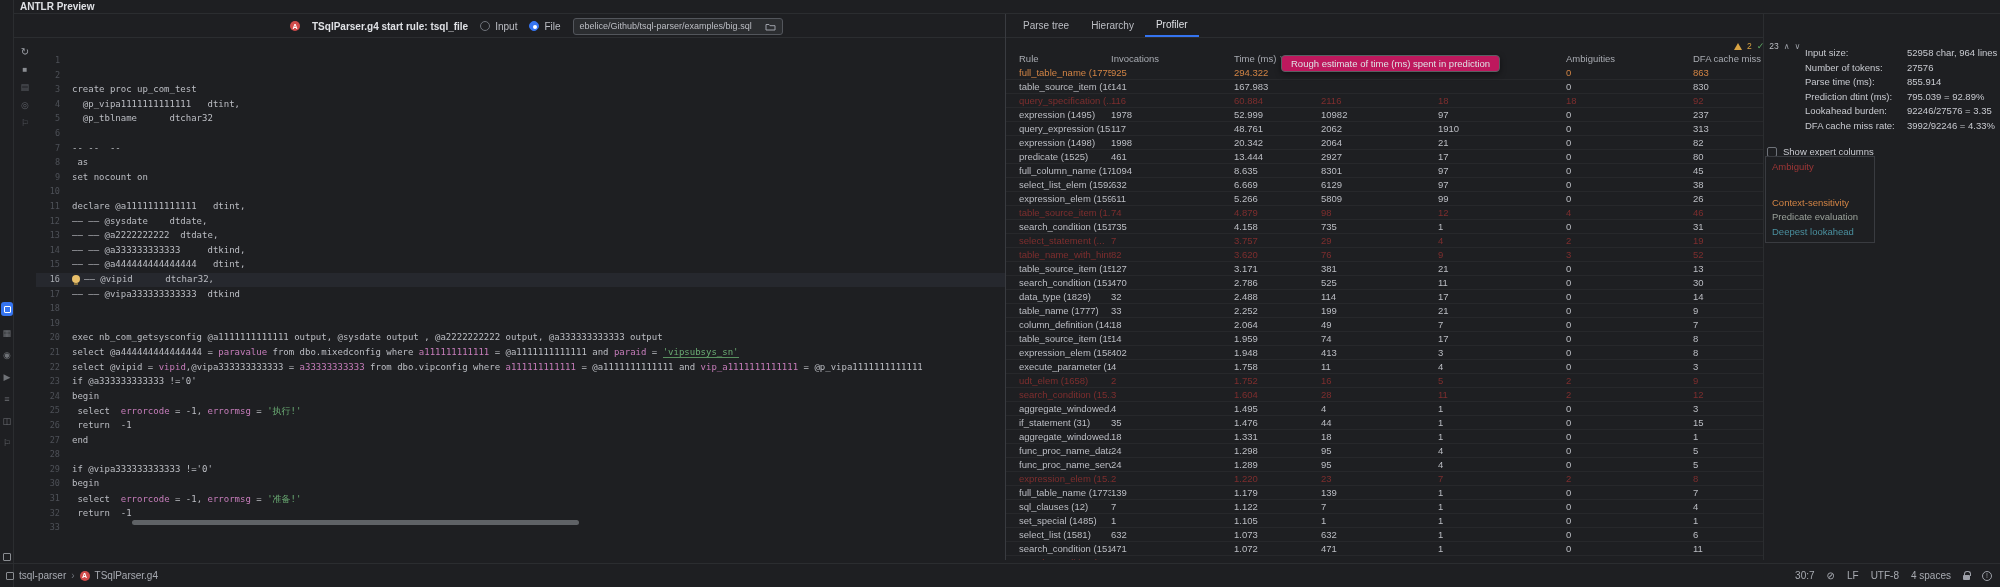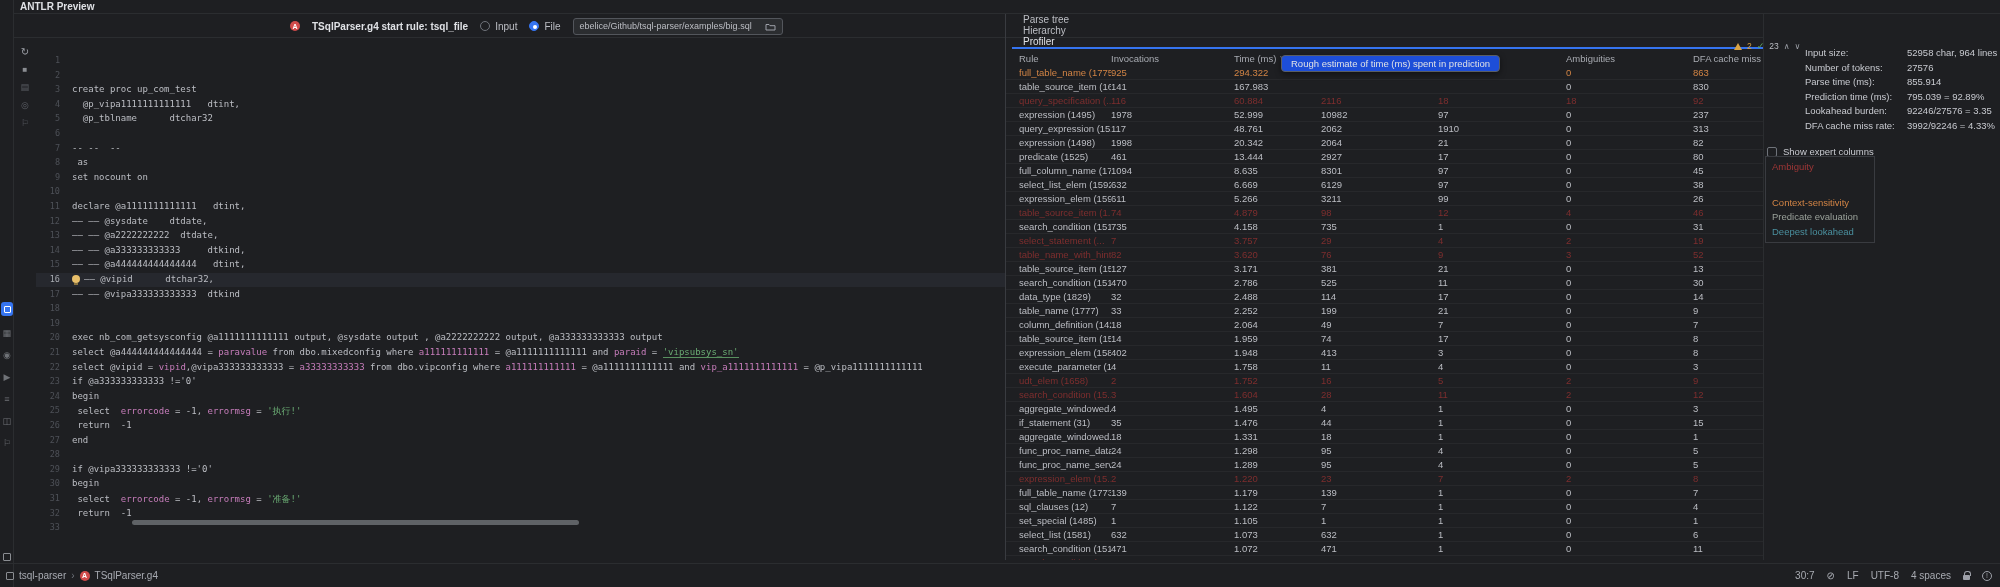--- a/index.html
+++ b/index.html
@@ -50,21 +50,21 @@
   .sg-su { color:#6aab73; border-bottom:1px solid #58905f; }
   .bulb { display:inline-block; width:8px; height:8px; border-radius:50%; background:#e8bf6a;
           margin-right:4px; position:relative; top:1px; }
   .bulb::after { content:""; position:absolute; left:2px; top:8px; width:4px; height:2px; background:#8a7440; }
   #hscroll { position:absolute; left:96px; top:482px; width:447px; height:5px; background:#6b6e72;
              border-radius:3px; opacity:.85; }
 
   
   #panel { left:1005px; top:14px; width:995px; height:546px; border-left:1px solid #393b40; }
   #tabs { position:absolute; left:0; top:0; width:757px; height:24px; border-bottom:1px solid #2b2d30;
-          display:flex; align-items:stretch; padding-left:6px;flex-direction:column; }
+          display:flex; align-items:stretch; padding-left:6px; }
   .tab { display:flex; align-items:center; padding:0 11px; font-size:10px; color:#bcbec4; }
   .tab.active { color:#dfe1e5; border-bottom:2px solid #3574f0; }
   #inspect { position:absolute; left:728px; top:26px; height:12px; display:flex; align-items:center;
              gap:5px; font-size:8.5px; color:#bcbec4; }
   .warn-tri { width:0; height:0; border-left:4px solid transparent; border-right:4px solid transparent;
               border-bottom:7px solid #d9a343; }
   .warn-num { color:#d9a343; }
   .ok-check { color:#5fad65; font-size:9px; }
   .chev { color:#9da0a8; font-size:8px; }
 
@@ -76,21 +76,21 @@
   .sort-ic { font-size:7px; color:#9da0a8; }
   #tbody { position:absolute; left:0; top:52px; width:757px; height:494px; overflow:hidden; }
   .trow { display:grid; grid-template-columns:92px 123px 87px 117px 128px 127px 1fr; padding-left:13px;
           height:14px; align-items:center; font-size:9.5px; color:#bcbec4;
           border-bottom:1px solid rgba(255,255,255,0.045); white-space:nowrap; }
   .trow span { overflow:hidden; text-overflow:clip; padding-right:6px; }
   .trow.orange { color:#d28445; }
   .trow.red { color:#7e2e2e; }
 
   
-  #tooltip { position:absolute; left:275px; top:41px; height:17px; padding:0 9px; background:#1d4ed8;
+  #tooltip { position:absolute; left:275px; top:41px; height:17px; padding:0 9px; background:#be185d;
              border:1px solid #5a5e63; border-radius:4px; display:flex; align-items:center;
              font-size:9.5px; color:#dfe1e5; white-space:nowrap; z-index:20;
              box-shadow:0 2px 6px rgba(0,0,0,.45); }
 
   
   #vdiv { position:absolute; left:757px; top:0; width:1px; height:546px; background:#2b2d30; }
   #stats { position:absolute; left:799px; top:33px; width:232px; }
   .stat-row { position:relative; height:14.6px; font-size:9.5px; color:#c8cad0; }
   .stat-row .sl { position:absolute; left:0; }
   .stat-row .sv { position:absolute; left:102px; }
@@ -447,21 +447,21 @@
         <span>6.669</span>
         <span>6129</span>
         <span>97</span>
         <span>0</span>
         <span>38</span>
       </div>
       <div class="trow">
         <span>expression_elem (1590)</span>
         <span>611</span>
         <span>5.266</span>
-        <span>3211</span>
+        <span>5809</span>
         <span>99</span>
         <span>0</span>
         <span>26</span>
       </div>
       <div class="trow red">
         <span>table_source_item (1...</span>
         <span>74</span>
         <span>4.879</span>
         <span>98</span>
         <span>12</span>
@@ -705,21 +705,21 @@
       </div>
       <div class="stat-row">
         <span class="sl">Number of tokens:</span>
         <span class="sv">27576</span>
       </div>
       <div class="stat-row">
         <span class="sl">Parse time (ms):</span>
         <span class="sv">855.914</span>
       </div>
       <div class="stat-row">
-        <span class="sl">Prediction time (ms):</span>
+        <span class="sl">Prediction dtint (ms):</span>
         <span class="sv">795.039 = 92.89%</span>
       </div>
       <div class="stat-row">
         <span class="sl">Lookahead burden:</span>
         <span class="sv">92246/27576 = 3.35</span>
       </div>
       <div class="stat-row">
         <span class="sl">DFA cache miss rate:</span>
         <span class="sv">3992/92246 = 4.33%</span>
       </div>

